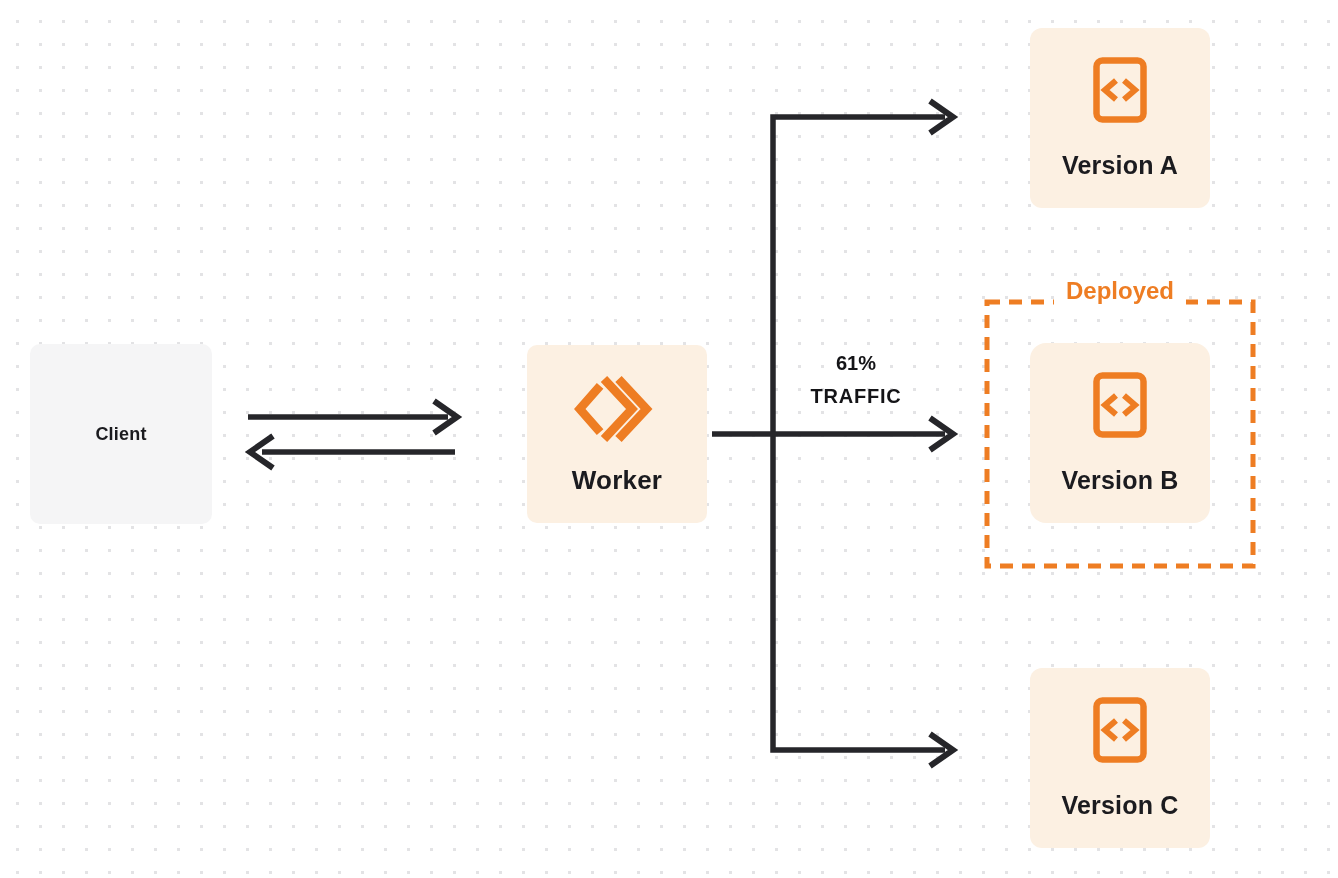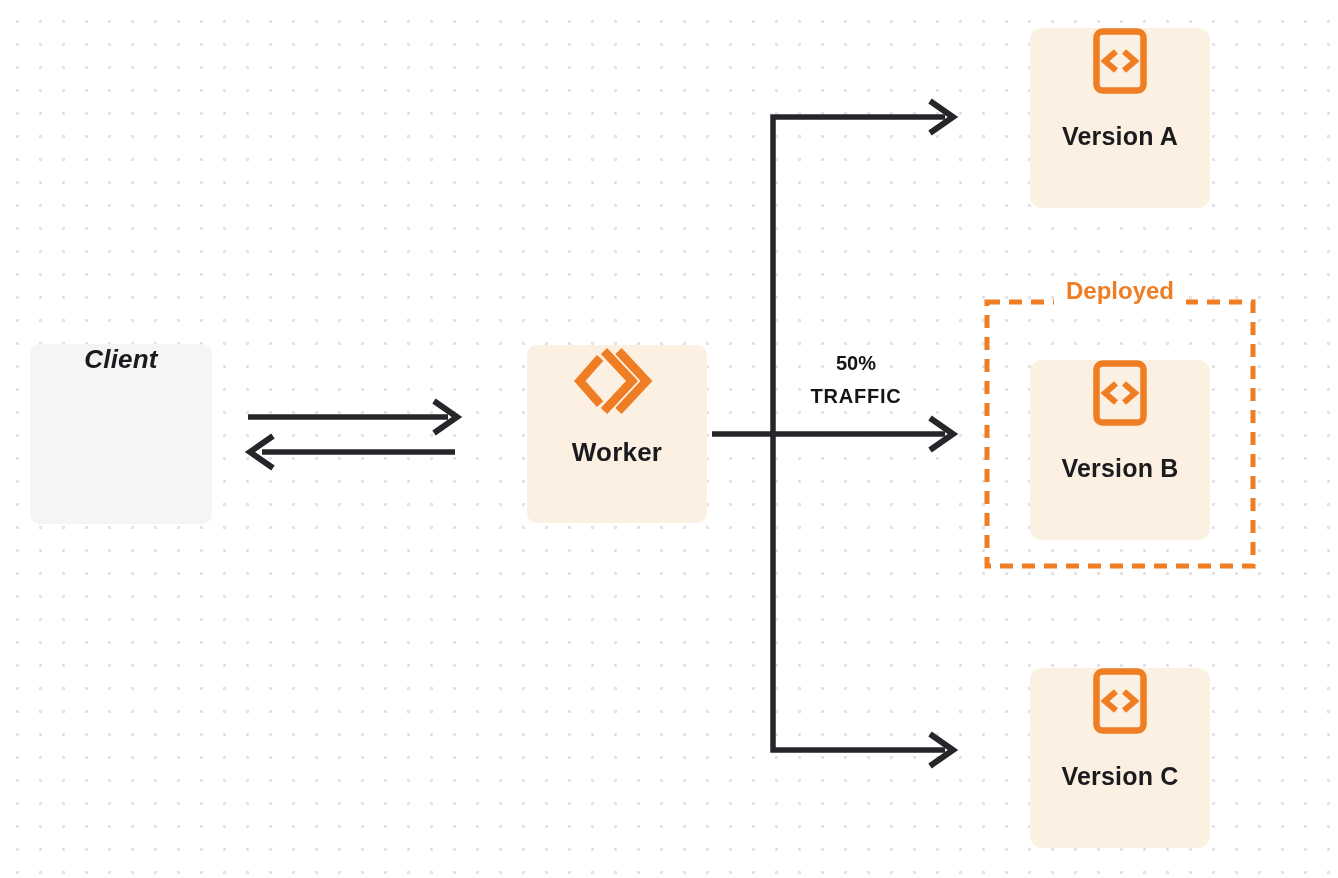--- a/index.html
+++ b/index.html
@@ -27,53 +27,53 @@
   }
   svg.overlay{
     position:absolute;left:0;top:0;width:1338px;height:878px;
     z-index:1;
   }
   .ln{stroke:var(--line-dark);fill:none;}
   .og{stroke:var(--accent-orange);fill:none;}
   .node{
     position:absolute;
     display:flex;flex-direction:column;
-    align-items:center;
+    align-items:center;justify-content:center;
     border-radius:11px;
     z-index:2;
     color:var(--text-dark);
   }
   .node .label{
     font-weight:bold;
     font-size:25px;
     letter-spacing:0.2px;
     color:var(--text-dark);
   }
   .node-client{
     left:30px;top:344px;width:182px;height:180px;
     background:var(--node-gray);
     border-radius:10px;
   }
-  .node-client .label{font-size:26px;font-style:italic;}
+  .node-client .label{font-size:18px;}
   .node-worker{
     left:493px;top:345px;width:180px;height:178px;
     background:var(--node-cream);
     border-radius:10px;
     gap:20px;
     margin-left:34px;
   }
   .node-worker .label{font-size:26px;}
   .node-version{
     left:1030px;width:180px;height:180px;
     background:var(--node-cream);
     border-radius:12px;
     gap:28px;
   }
   .node-version-a{top:28px;}
-  .node-version-b{top:360px;}
+  .node-version-b{top:343px;border-radius:16px;}
   .node-version-c{top:668px;}
   .deployed-label{
     position:absolute;
     left:1120px;top:276px;
     transform:translateX(-50%);
     z-index:3;
     background:var(--background);
     padding:0 12px;
     font-weight:bold;
     font-size:24px;
@@ -161,17 +161,17 @@
       <rect class="og" x="3.5" y="3.5" width="47" height="59" rx="6" stroke-width="6.5"></rect>
       <polyline class="og" points="23,23.5 12,33 23,42.5" stroke-width="6" stroke-linejoin="miter"></polyline>
       <polyline class="og" points="31,23.5 42,33 31,42.5" stroke-width="6" stroke-linejoin="miter"></polyline>
     </svg>
     <span class="label">Version C</span>
   </div>
 
   <div class="deployed-label">Deployed</div>
 
   <div class="traffic-label">
-    <div class="l1">50%</div>
+    <div class="l1">61%</div>
     <div class="l2">TRAFFIC</div>
   </div>
 
 </div>
 
 </body></html>

